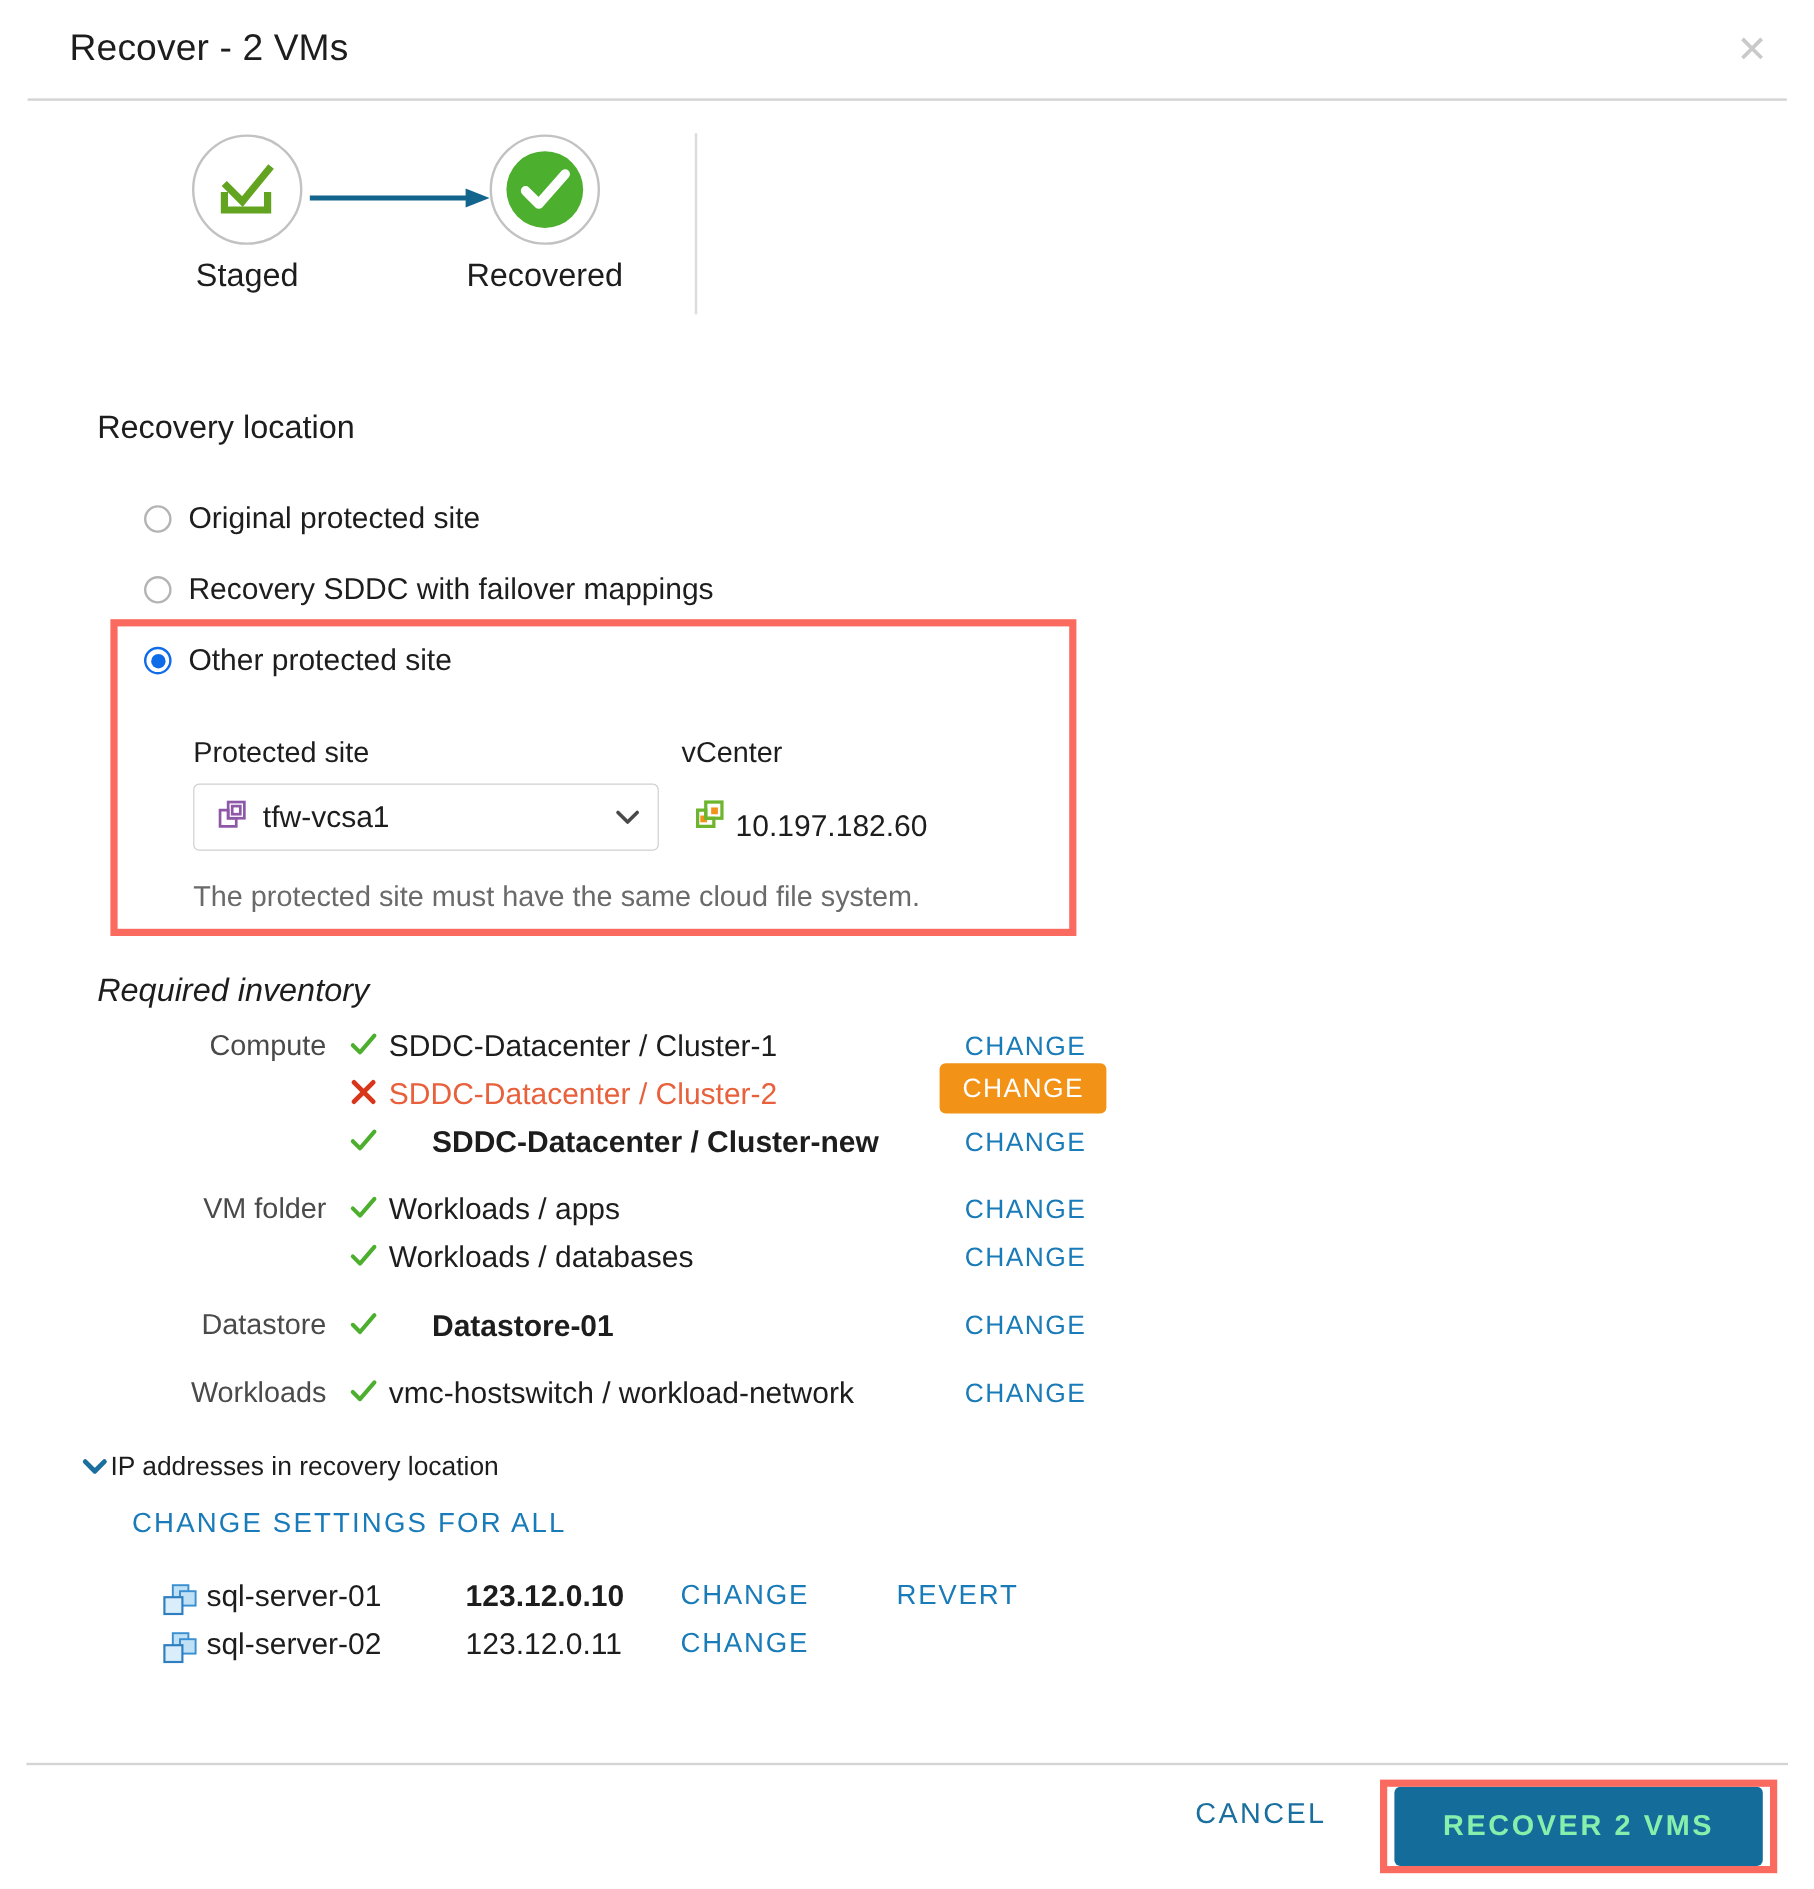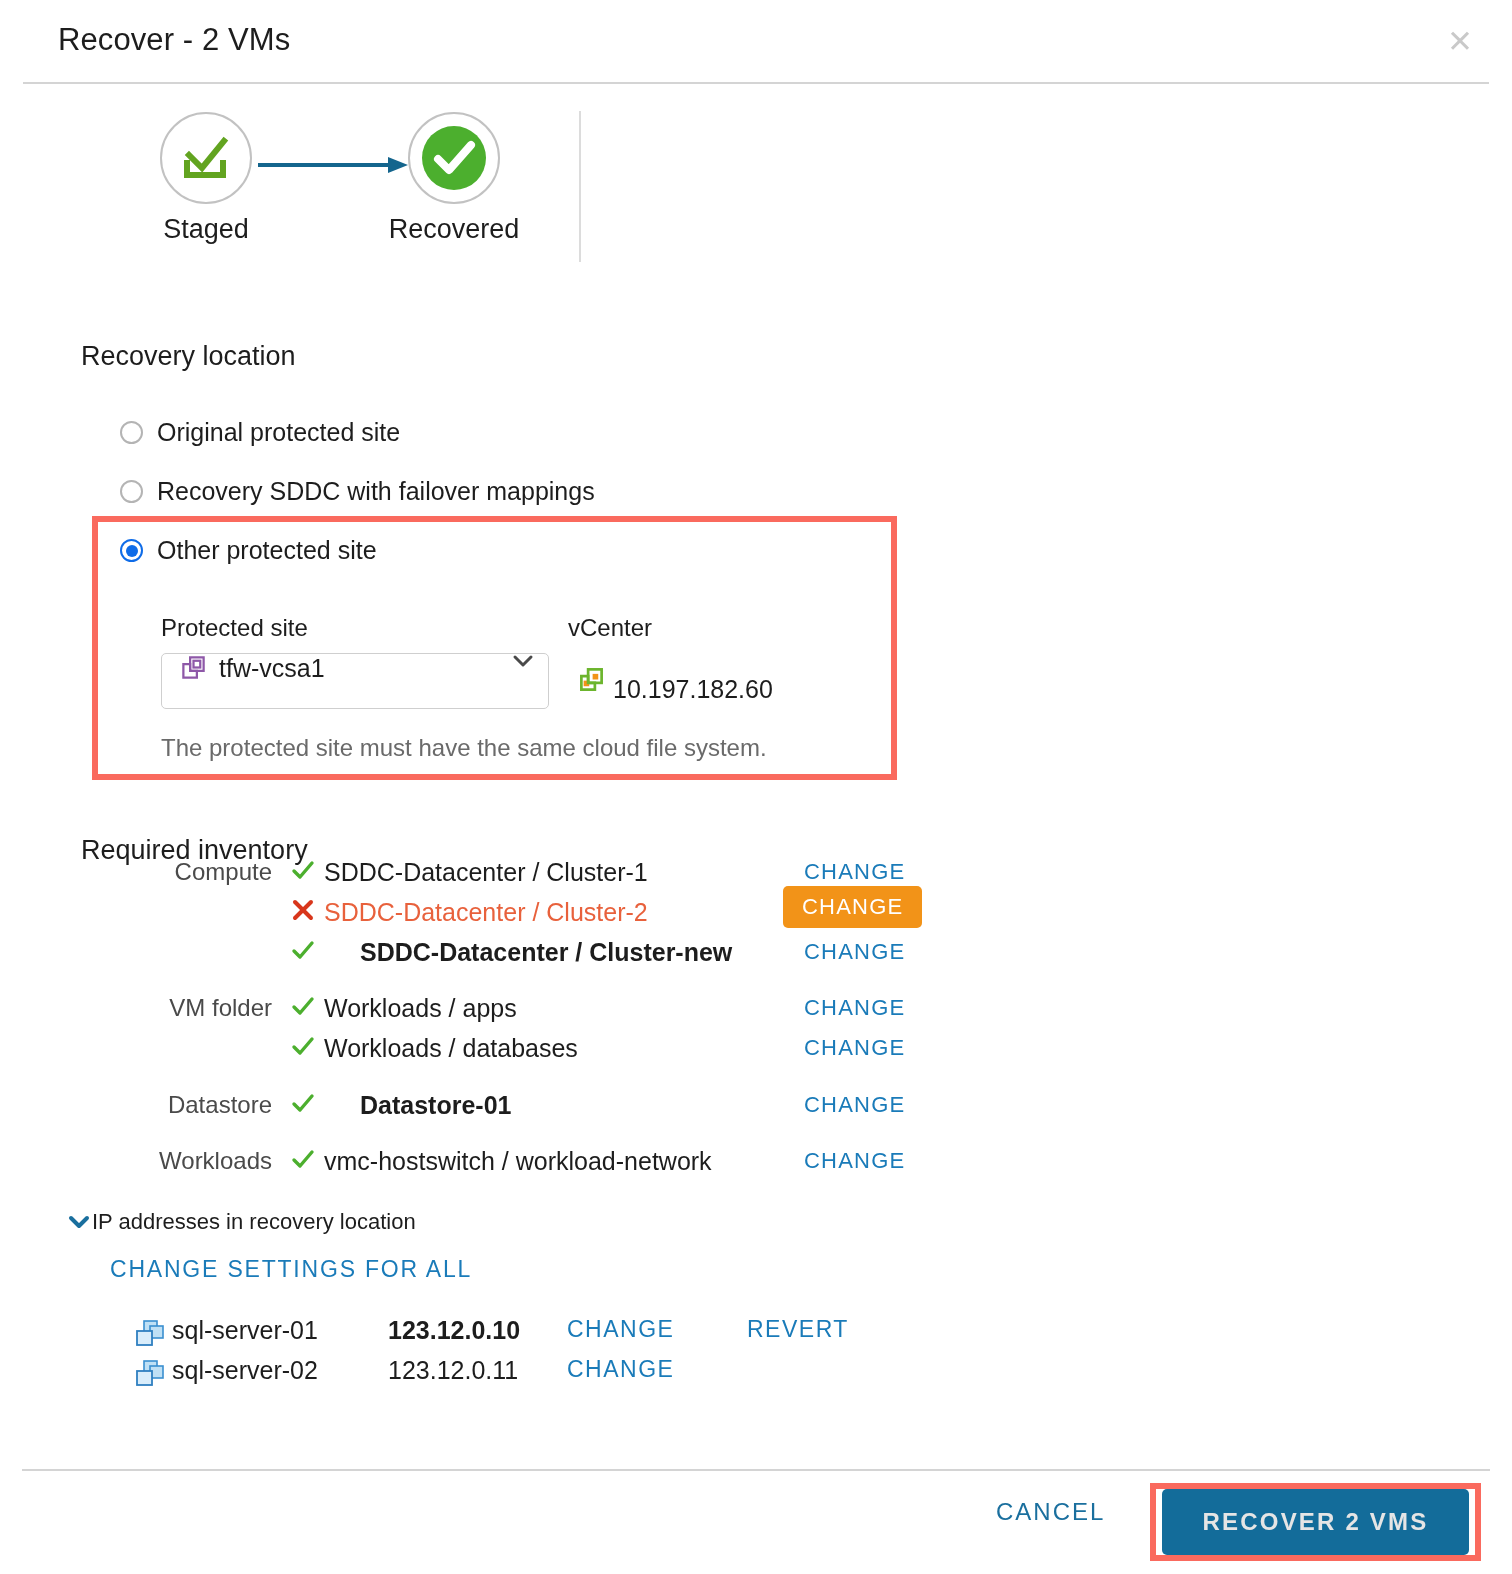--- a/index.html
+++ b/index.html
@@ -53,21 +53,21 @@
   .flow-desc {
     position:absolute; left:620px; top:114px; width:840px;
     font-size:25px; line-height:36px; font-weight:400; color:#1d1d1d;
   }
 
   
   .sec-heading {
     position:absolute; font-size:27px; font-weight:400; color:#1d1d1d; white-space:nowrap;
   }
   #heading-recovery-location { left:81px; top:341px; }
-  #heading-required-inventory { left:81px; top:835px; }
+  #heading-required-inventory { left:81px; top:810px;font-style:italic; }
 
   
   .radio-row {
     position:absolute; left:120px; display:flex; align-items:center; gap:14px;
     cursor:pointer;
   }
   .radio {
     width:23px; height:23px; border-radius:50%;
     border:2px solid #b4b4b4; background:#fff; flex:0 0 auto;
     display:flex; align-items:center; justify-content:center;
@@ -94,21 +94,21 @@
   
   .field-label {
     position:absolute; font-size:24px; font-weight:400; color:#1d1d1d; white-space:nowrap;
   }
   #label-protected-site { left:161px; top:614px; }
   #label-vcenter { left:568px; top:614px; }
 
   .select-box {
     position:absolute; left:161px; top:653px; width:388px; height:56px;
     border:1px solid #cfcfcf; border-radius:5px; background:#fff;
-    display:flex; align-items:flex-start; padding:0 14px 0 18px; cursor:pointer;
+    display:flex; align-items:center; padding:0 14px 0 18px; cursor:pointer;
   }
   .select-value {
     font-size:25px; font-weight:400; color:#1d1d1d; margin-left:12px; flex:1;
     white-space:nowrap;
   }
   .chev-down { width:22px; height:14px; flex:0 0 auto; }
 
   .vcenter-value {
     position:absolute; left:578px; top:653px; height:56px;
     display:flex; align-items:center; gap:8px;
@@ -184,21 +184,21 @@
     background:#d4d4d4;
   }
   .btn-cancel {
     position:absolute; left:996px; top:1498px;
     font-size:24px; font-weight:400; letter-spacing:2px;
     color:#1a6f9e; background:none; border:none; cursor:pointer;
     font-family:"Liberation Sans", sans-serif;
   }
   .btn-recover {
     position:absolute; left:1162px; top:1489px; width:307px; height:66px;
-    background:#136c9a; color:#e5e5e5; border:none; border-radius:5px;
+    background:#136c9a; color:#86efac; border:none; border-radius:5px;
     font-size:24px; font-weight:700; letter-spacing:2.2px;
     font-family:"Liberation Sans", sans-serif; cursor:pointer;
   }
 </style>
 </head>
 <body>
 
 <div class="dialog">
 
   <div class="hdr-title">Recover - 2 VMs</div>

